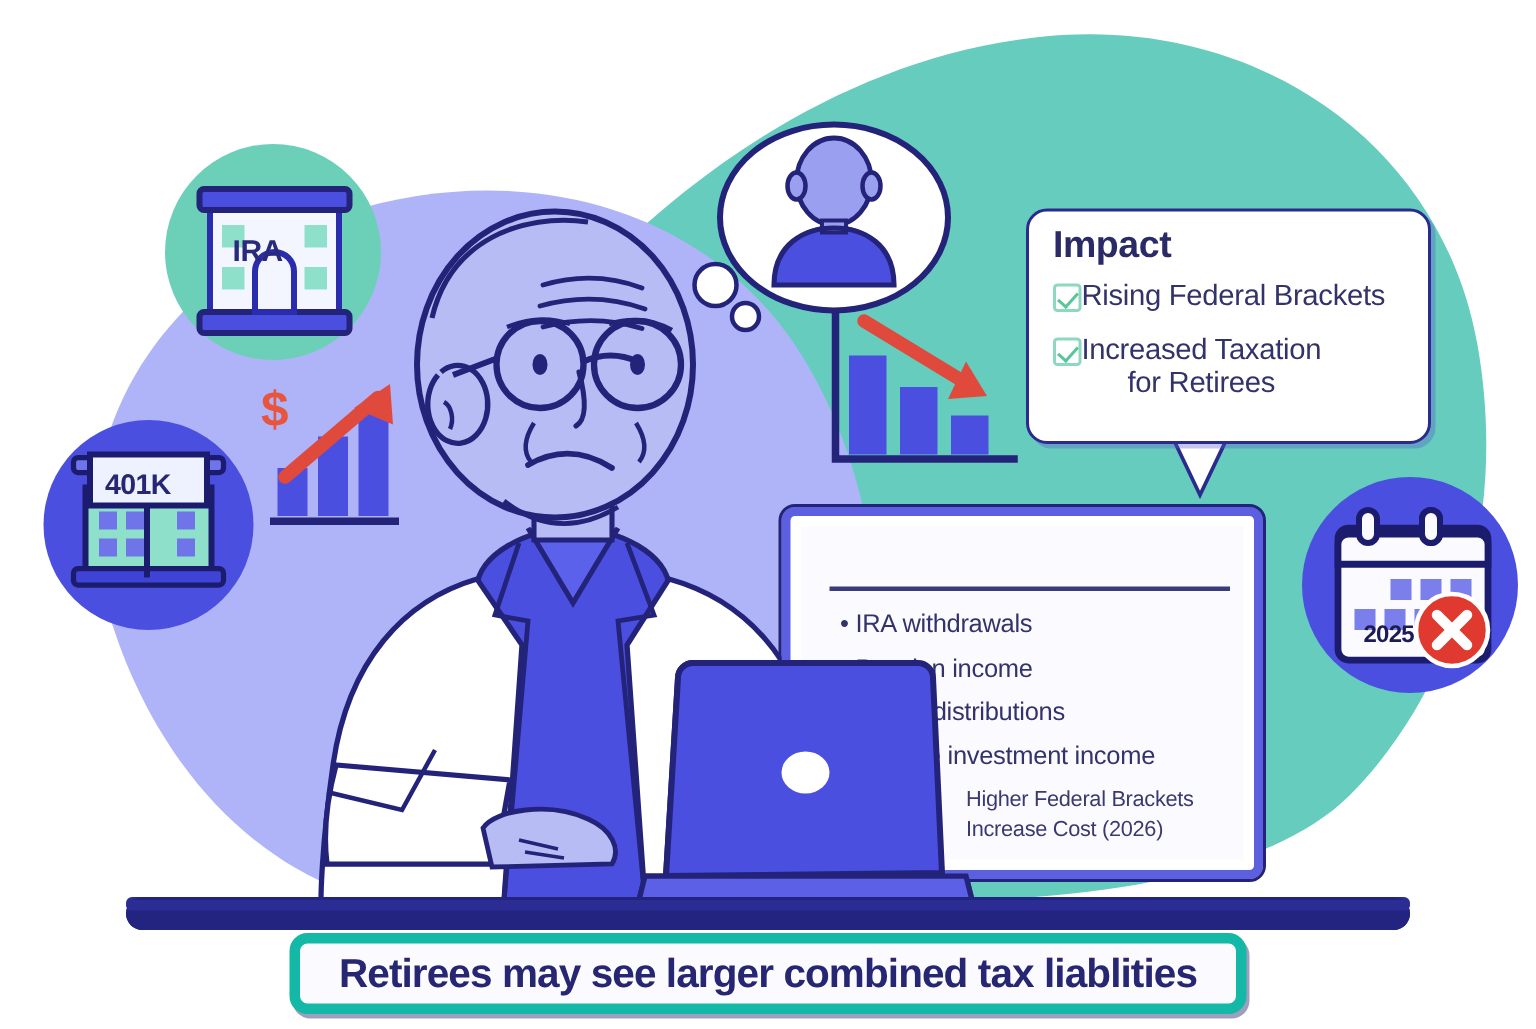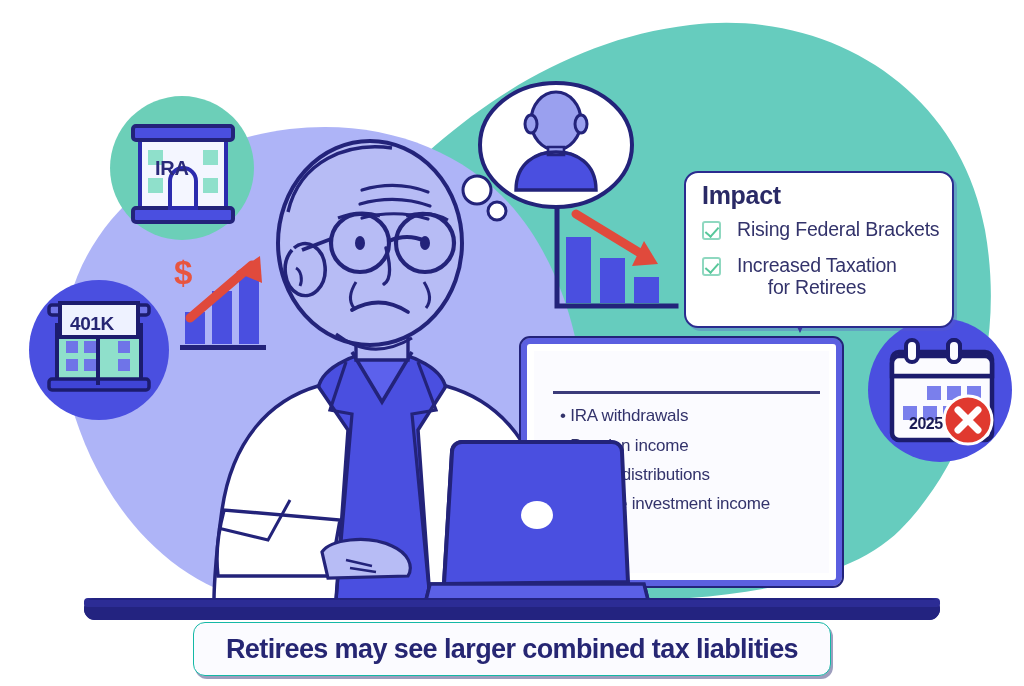--- a/index.html
+++ b/index.html
@@ -14,27 +14,26 @@
 
   
   .txt{position:absolute;color:#2b2b6b;}
 
   
   #impact-box{
     position:absolute;left:684px;top:139px;width:270px;height:157px;
     background:#ffffff;border:2.5px solid #2b2b8f;border-radius:14px;
     box-sizing:border-box;
     box-shadow:3px 3px 0 rgba(90,90,200,.35);
-    margin-top:32px;
   }
   #impact-title{
     position:absolute;left:16px;top:8px;
     font-size:25px;font-weight:bold;color:#2a2a66;letter-spacing:-.3px;
   }
-  .impact-row{position:absolute;left:16px;display:flex;align-items:flex-start;gap:16px;}
+  .impact-row{position:absolute;left:16px;display:flex;align-items:flex-start;gap:0;}
   #impact-row-0{top:45px;}
   #impact-row-1{top:81px;}
   .chk{
     width:19px;height:19px;min-width:19px;margin-top:3px;
     border:2px solid #8fd8c0;border-radius:3px;box-sizing:border-box;
     position:relative;background:#fff;
   }
   .chk::after{
     content:"";position:absolute;left:4px;top:1px;width:6px;height:11px;
     border-right:2.4px solid #57c79a;border-bottom:2.4px solid #57c79a;
@@ -61,21 +60,21 @@
   #ri-item-2{top:465px;}
   #ri-item-3{top:494px;}
   #ri-note{
     position:absolute;left:644px;top:523px;width:200px;
     font-size:14.5px;color:#3a3a70;line-height:20px;letter-spacing:-.2px;
   }
 
   
   #banner{
     position:absolute;left:193px;top:622px;width:638px;height:54px;
-    background:#fbfbff;border:1px solid #14b8a6;border-radius:12px;
+    background:#fbfbff;border:7px solid #14b8a6;border-radius:12px;
     box-sizing:border-box;display:flex;align-items:center;justify-content:center;
     box-shadow:2px 3px 0 rgba(40,40,110,.45);
   }
   #banner-text{
     font-size:27px;font-weight:bold;color:#262673;letter-spacing:-.6px;
   }
 
   
   #ira-label{position:absolute;left:155px;top:157px;font-size:20px;font-weight:bold;color:#2a2a7a;letter-spacing:-.3px;}
   #k401-label{position:absolute;left:70px;top:313px;font-size:19px;font-weight:bold;color:#262673;letter-spacing:-.4px;text-align:center;}
@@ -263,20 +262,24 @@
   <div class="txt" id="dollar-sign">$</div>
 
   <div id="ri-panel">
     <div id="ri-inner"></div>
   </div>
   <div id="ri-rule"></div>
   <div class="txt ri-item" id="ri-item-0">• IRA withdrawals</div>
   <div class="txt ri-item" id="ri-item-1">• Pension income</div>
   <div class="txt ri-item" id="ri-item-2">• 401(k) distributions</div>
   <div class="txt ri-item" id="ri-item-3">• Taxable investment income</div>
+  <div class="txt" id="ri-note">
+    <span>Higher Federal Brackets</span><br>
+    <span>Increase Cost (2026)</span>
+  </div>
 
   <svg class="layer" viewBox="0 0 1024 686" style="pointer-events:none;">
     <g>
       <path d="M452 452 a10 10 0 0 1 10 -10 L612 442 a10 10 0 0 1 10 10 L628 582 L444 584 Z" fill="#4a4fe0" stroke="#23237a" stroke-width="4"></path>
       <ellipse cx="537" cy="515" rx="16" ry="14" fill="#ffffff"></ellipse>
       <path d="M430 584 L644 584 L648 600 L426 600 Z" fill="#5b60e6" stroke="#23237a" stroke-width="3.5"></path>
     </g>
     <g>
       <rect x="84" y="598" width="856" height="22" rx="11" fill="#232380"></rect>
       <rect x="84" y="600" width="856" height="7" rx="3.5" fill="#2c2c95"></rect>

